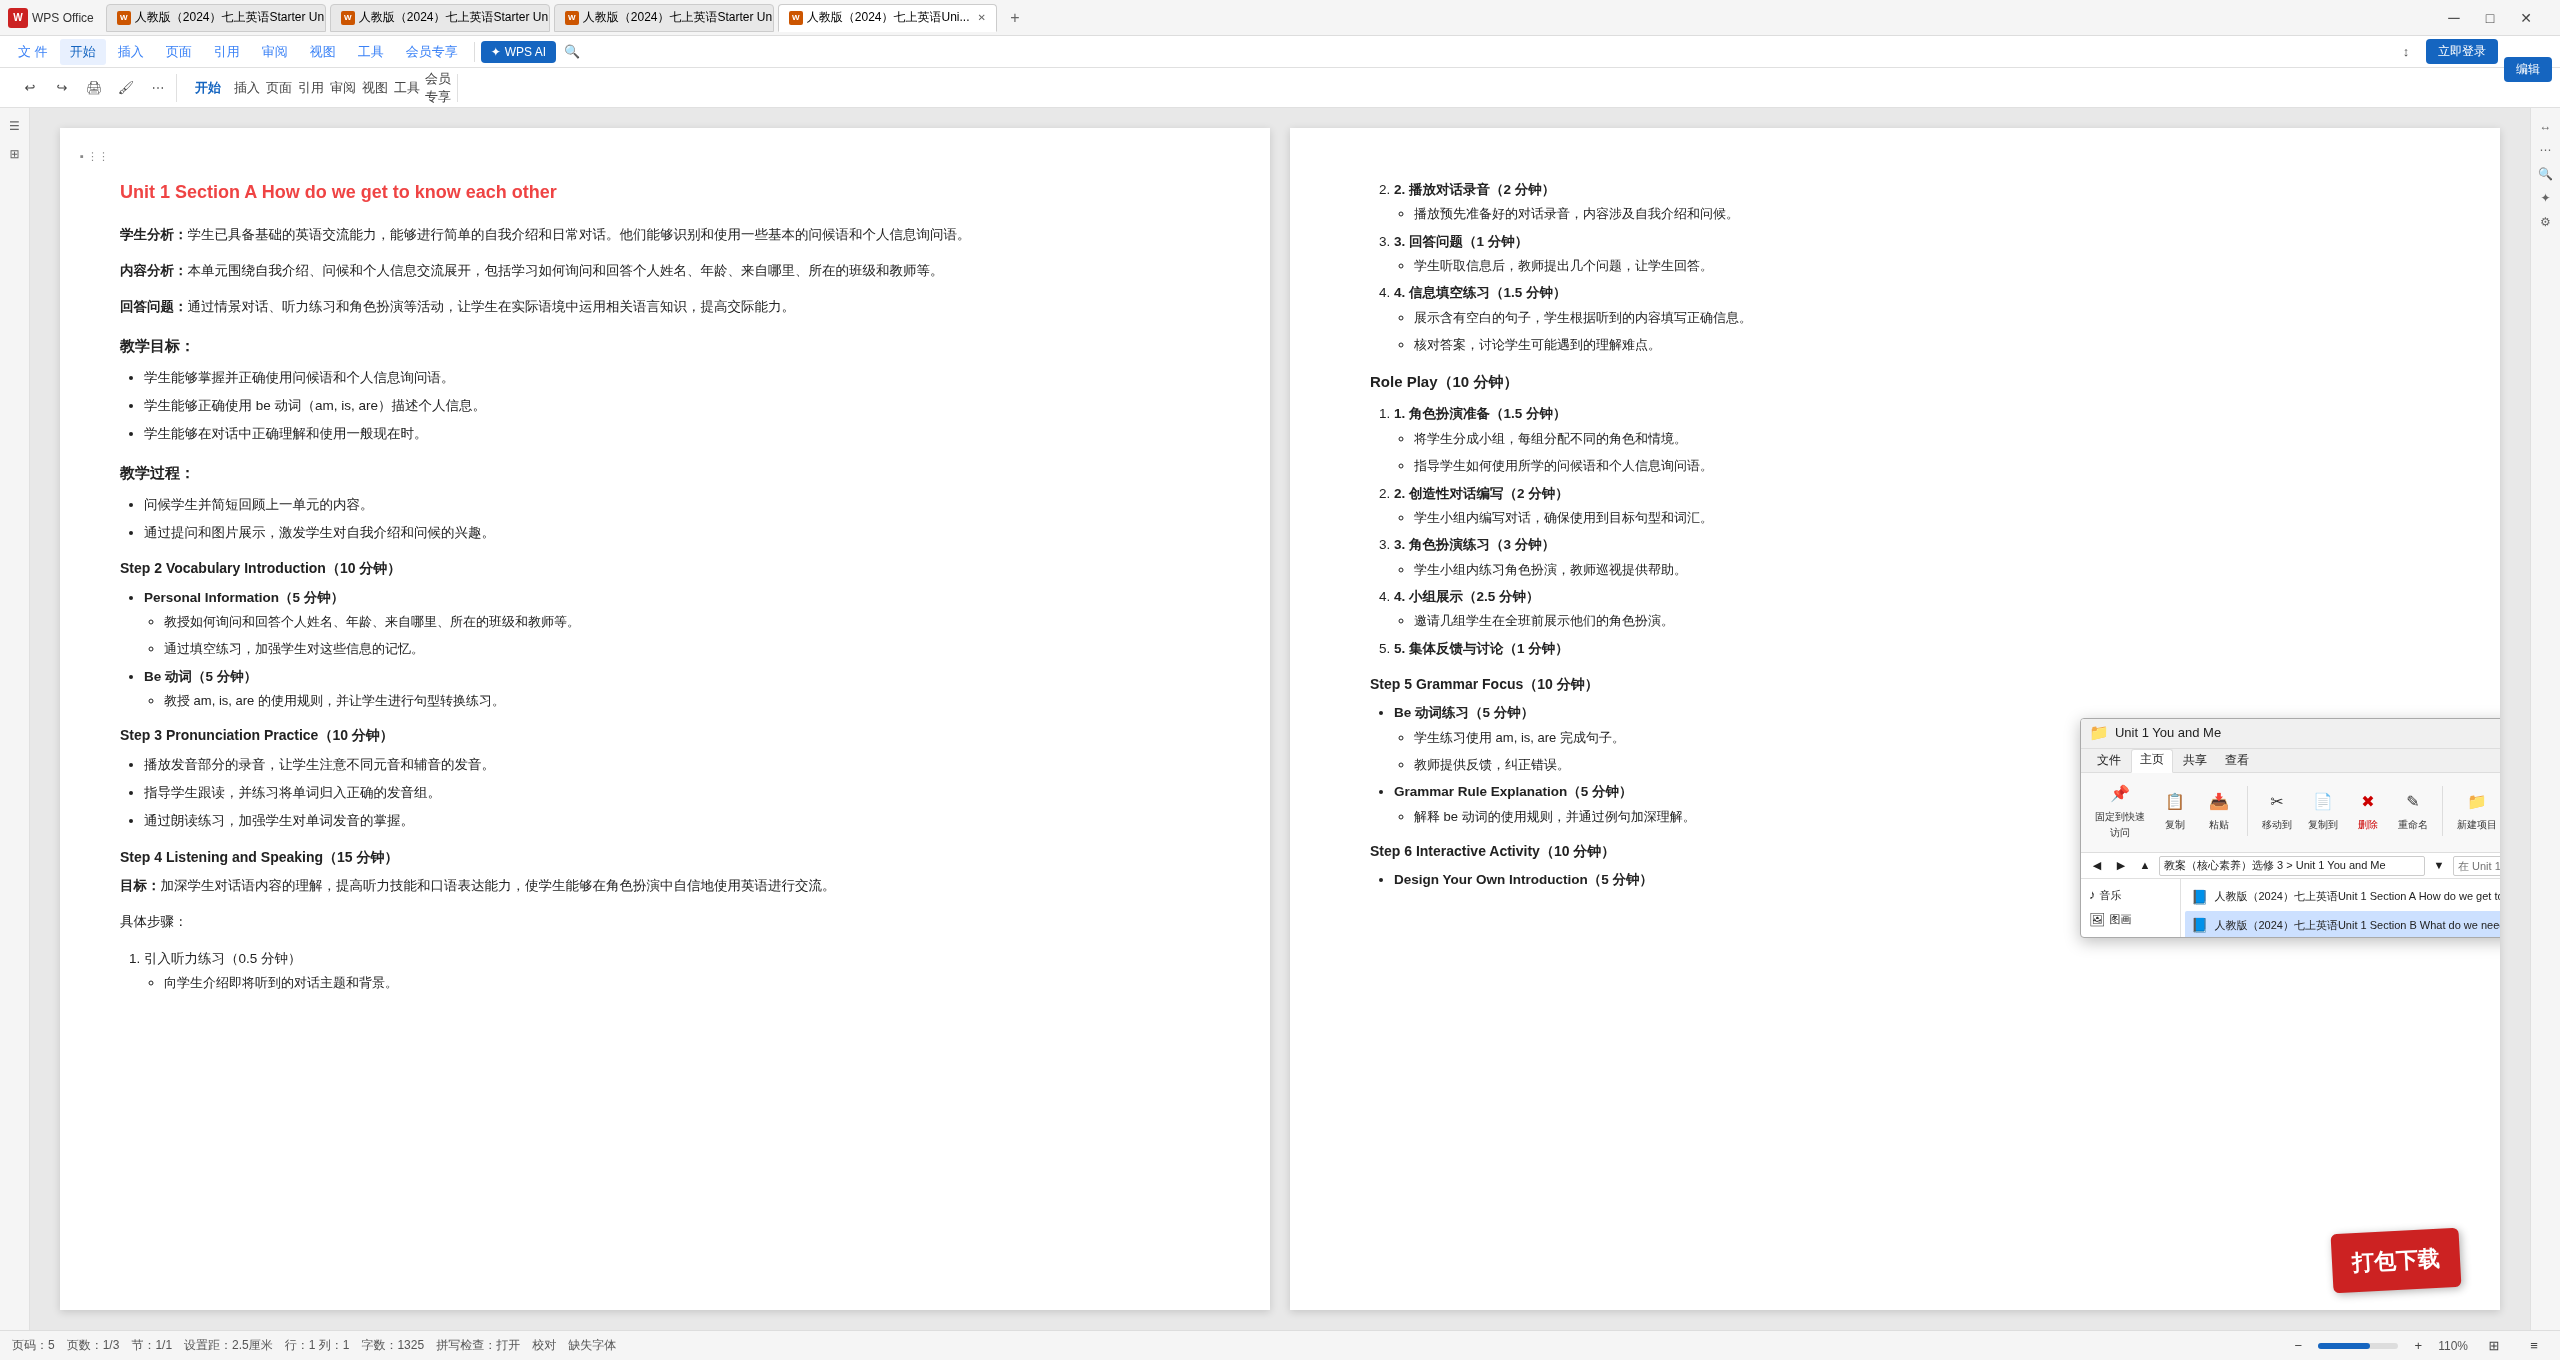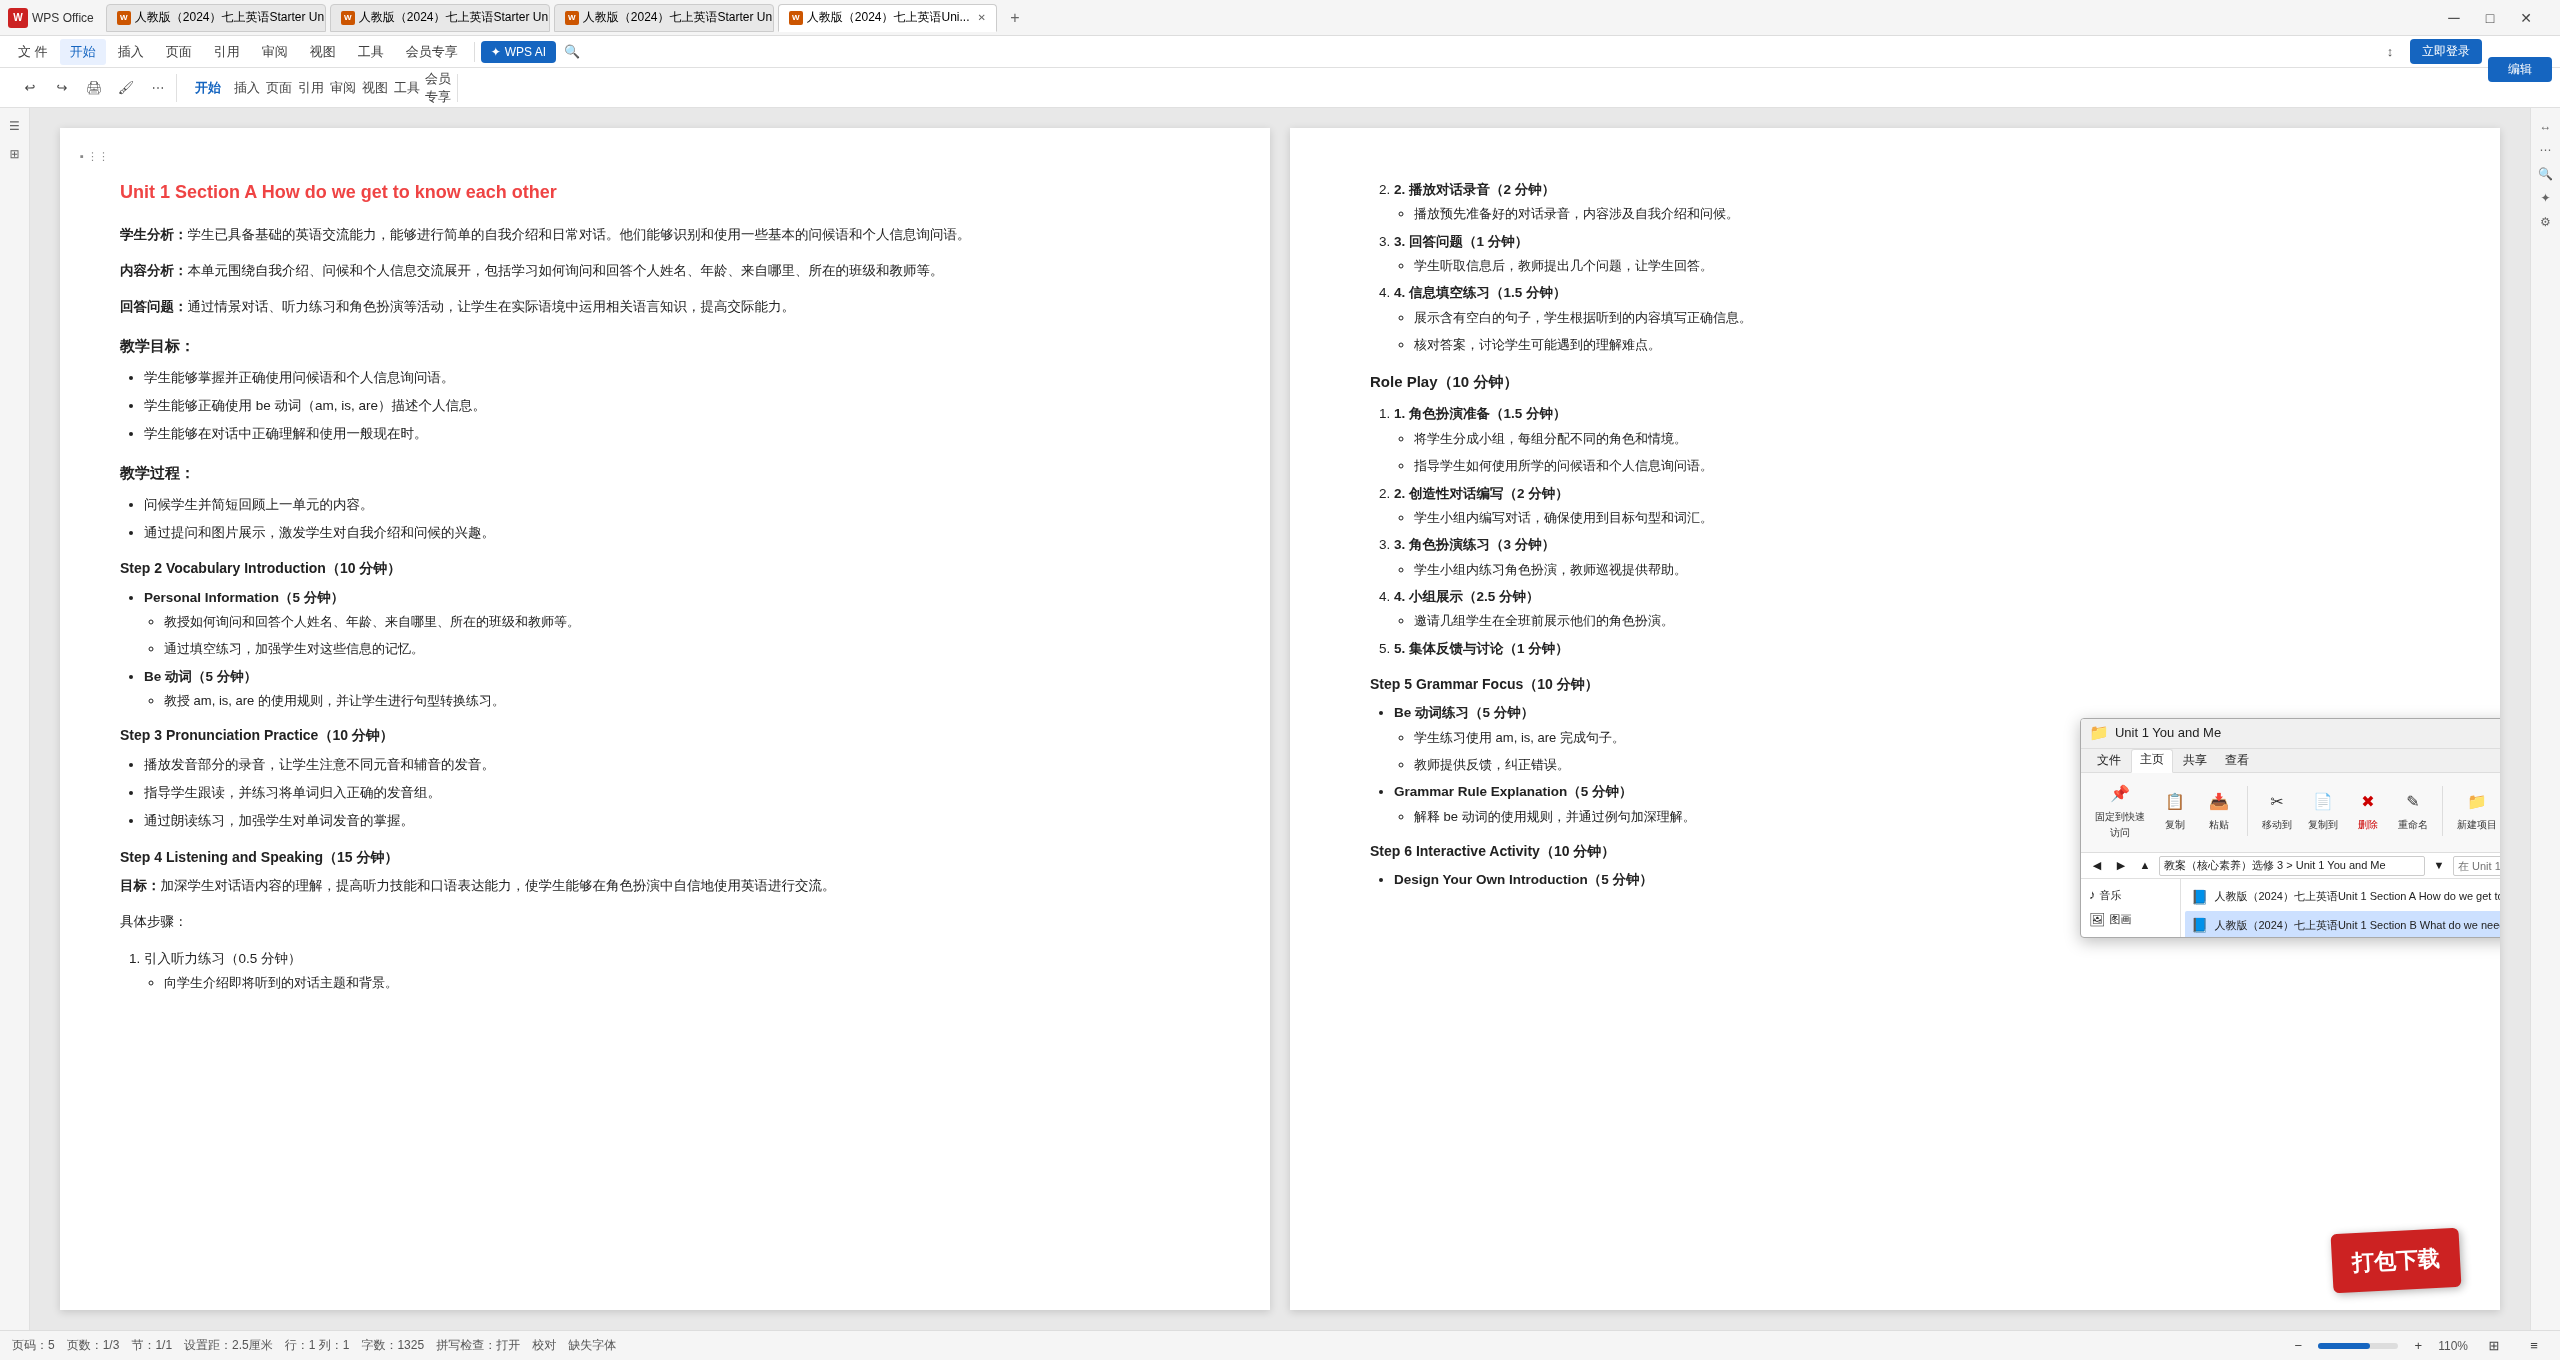--- a/index.html
+++ b/index.html
@@ -10,26 +10,26 @@
     .tab { display: flex; align-items: center; height: 28px; padding: 0 10px; background: #e8e8e8; border: 1px solid #ccc; border-radius: 4px 4px 0 0; font-size: 12px; cursor: pointer; gap: 4px; max-width: 220px; overflow: hidden; white-space: nowrap; text-overflow: ellipsis; }
     .tab.active { background: #fff; border-bottom: 1px solid #fff; }
     .tab-close { font-size: 10px; color: #666; margin-left: 4px; }
     .tab-icon { width: 14px; height: 14px; background: #cc5500; border-radius: 2px; flex-shrink: 0; display: flex; align-items: center; justify-content: center; color: white; font-size: 8px; font-weight: bold; }
     .tab-plus { width: 28px; height: 28px; display: flex; align-items: center; justify-content: center; cursor: pointer; font-size: 16px; color: #666; }
 
     
     .menu-bar { display: flex; align-items: center; height: 32px; background: #fff; border-bottom: 1px solid #e0e0e0; padding: 0 8px; gap: 2px; }
     .wps-logo { display: flex; align-items: center; gap: 4px; margin-right: 8px; }
     .wps-logo-icon { width: 20px; height: 20px; background: #cc2222; border-radius: 3px; color: white; font-size: 10px; font-weight: bold; display: flex; align-items: center; justify-content: center; }
-    .menu-item { padding: 4px 10px; font-size: 13px; cursor: pointer; border-radius: 3px; color: #404040; }
+    .menu-item { padding: 4px 10px; font-size: 13px; cursor: pointer; border-radius: 3px; color: #3b82f6; }
     .menu-item.active { background: #e8f0fe; color: #1565c0; }
     .menu-spacer { flex: 1; }
     .toolbar-right { display: flex; align-items: center; gap: 6px; }
     .btn-login { background: #1565c0; color: white; padding: 4px 12px; border-radius: 4px; font-size: 12px; cursor: pointer; }
-    .btn-edit { background: #1565c0; color: white; padding: 4px 20px; border-radius: 4px; font-size: 12px; cursor: pointer; margin-top: 36px; }
+    .btn-edit { background: #1565c0; color: white; padding: 4px 12px; border-radius: 4px; font-size: 12px; cursor: pointer; margin-top: 36px; }
 
     
     .toolbar { display: flex; align-items: center; height: 40px; background: #fff; border-bottom: 1px solid #e0e0e0; padding: 0 12px; gap: 6px; }
     .toolbar-group { display: flex; align-items: center; gap: 4px; padding: 0 4px; border-right: 1px solid #e0e0e0; }
     .toolbar-btn { width: 28px; height: 28px; display: flex; align-items: center; justify-content: center; cursor: pointer; border-radius: 3px; color: #444; font-size: 13px; }
     .toolbar-label { font-size: 13px; color: #1565c0; font-weight: bold; padding: 4px 8px; cursor: pointer; }
     .ai-btn { background: #1565c0; color: white; padding: 4px 10px; border-radius: 4px; font-size: 12px; cursor: pointer; display: flex; align-items: center; gap: 4px; }
 
     
     .main { display: flex; height: calc(1360px - 36px - 32px - 40px - 30px); }

